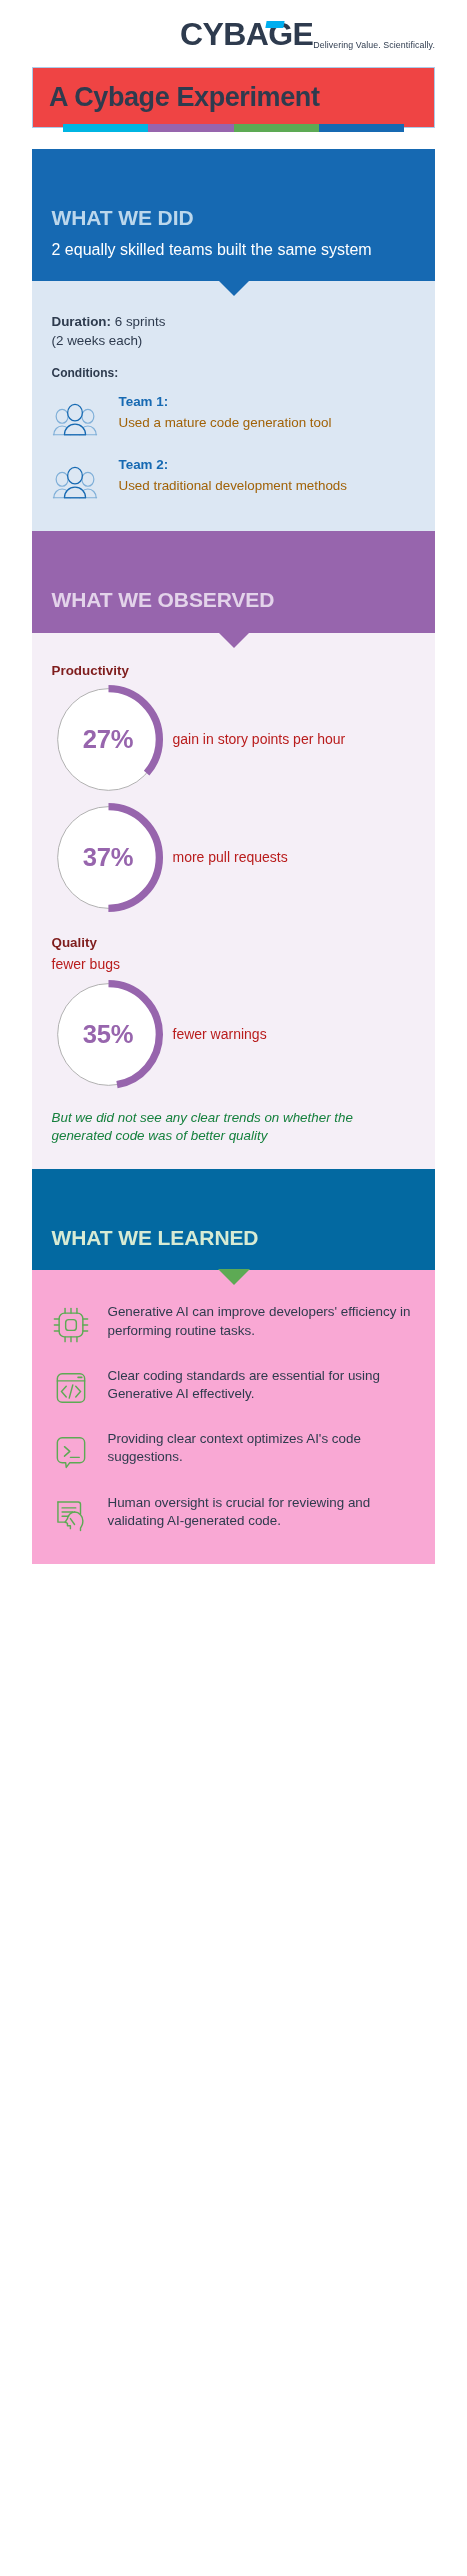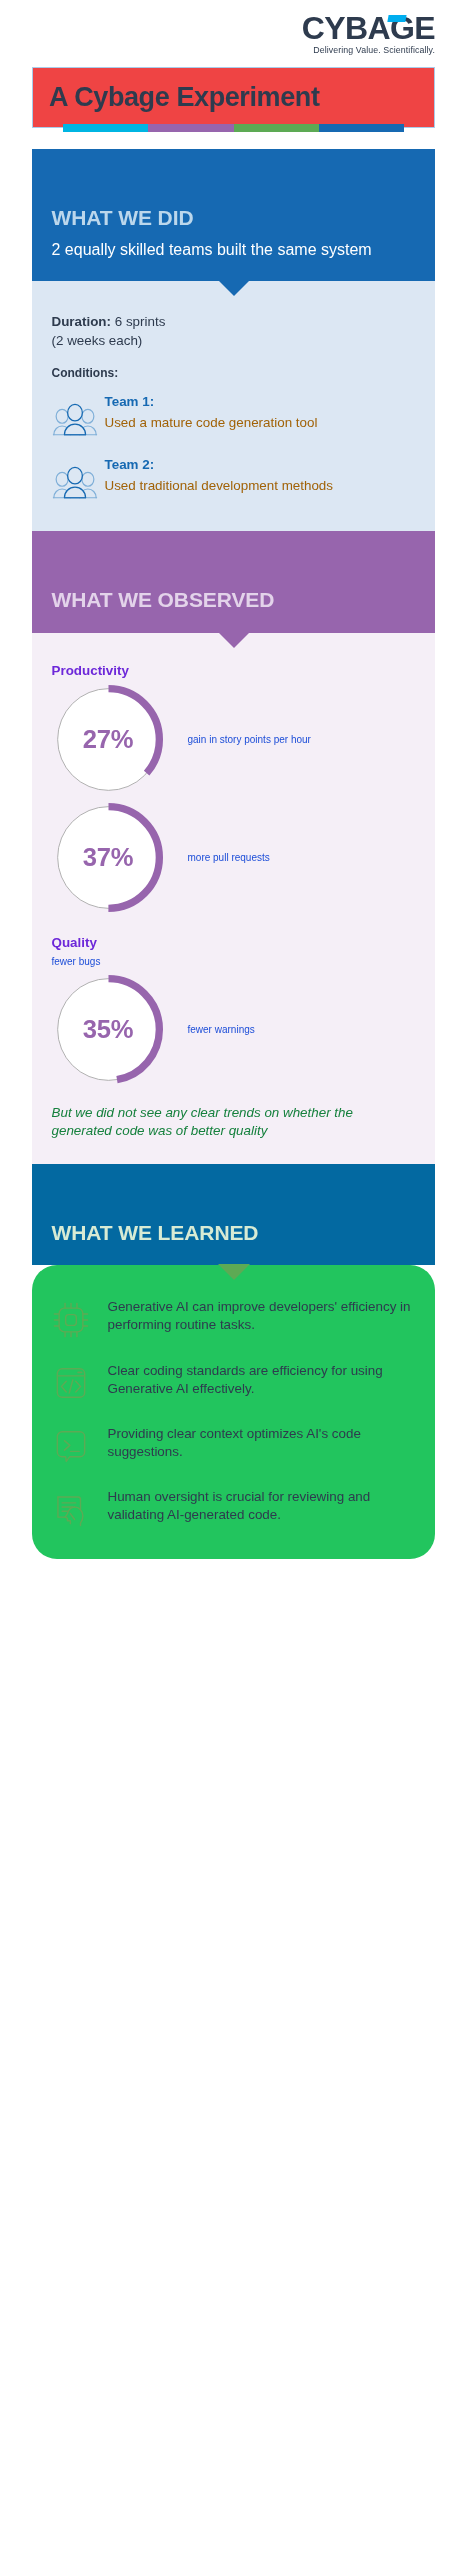--- a/index.html
+++ b/index.html
@@ -14,21 +14,21 @@
   .page { width: 467px; position: relative; }
 
   
   .logo-bar {
     height: 67px;
     display: flex;
     align-items: center;
     justify-content: flex-end;
     padding-right: 32px;
   }
-  .logo-wrap { display: flex; flex-direction: column; align-items: flex-end; }
+  .logo-wrap { display: flex; flex-direction: row; align-items: flex-end; }
   .logo-mark { position: relative; line-height: 1; }
   .logo-text {
     font-size: 32px;
     font-weight: 700;
     letter-spacing: -0.6px;
     color: #2E3B4E;
     font-family: "Liberation Sans", sans-serif;
   }
   .logo-accent {
     position: absolute;
@@ -104,71 +104,70 @@
   .did-body {
     background: #DCE7F3;
     padding: 32px 19.5px 24px 19.5px;
     font-size: 13.4px;
     color: #2E3B4E;
     line-height: 1.38;
   }
   .did-body b { font-weight: 700; }
   .kv-line { font-size: 13.4px; }
   .cond-label { font-weight: 700; margin-top: 14.6px; font-size: 12px; }
-  .team-row { display: flex; align-items: flex-start; gap: 7px; margin-top: 12px; }
+  .team-row { display: flex; align-items: flex-start; gap: 21px; margin-top: 12px; }
   .team-icon { flex: 0 0 auto; width: 46px; padding-top: 8.5px; }
   .team-txt { flex: 1 1 auto; }
   .team-name { color: #1669B2; font-weight: 700; font-size: 13.4px; }
   .team-desc { color: #a16207; font-size: 13.4px; line-height: 1.33; margin-top: 1.8px; }
 
   
   .obs-band { background: #9765AD; }
   .obs-band .band-title { color: #E3D3EA; }
   .obs-notch { border-top: 16px solid #9765AD; }
   .obs-body {
     background: #F5EFF7;
     padding: 30px 19.5px 23px 19.5px;
   }
   .group-label {
     font-size: 13.4px;
     font-weight: 700;
-    color: #6d28d9;
+    color: #7f1d1d;
     margin-bottom: 4.9px;
   }
-  .stat-row { display: flex; align-items: center; gap: 23px; margin-top: 4.9px; }
+  .stat-row { display: flex; align-items: center; gap: 8px; margin-top: 4.9px; }
   .donut { position: relative; width: 113px; height: 113px; flex: 0 0 auto; }
   .donut svg { display: block; }
   .donut-val {
     position: absolute; inset: 0;
     display: flex; align-items: center; justify-content: center;
     font-size: 25.6px; font-weight: 700; color: #9765AD;
     letter-spacing: -0.3px;
   }
   .stat-cap {
-    font-size: 10px;
+    font-size: 14px;
     line-height: 1.32;
-    color: #1d4ed8;
+    color: #b91c1c;
   }
   .obs-note {
     font-size: 13.4px;
     font-style: italic;
     color: #15803d;
     line-height: 1.38;
     margin-top: 18px;
   }
   .spacer-22 { height: 21px; }
 
   
   .lrn-band { background: #0369a1; }
   .lrn-band .band-title { color: #D7EBD4; }
   .lrn-notch { border-top: 16px solid #5DAA54; }
   .lrn-body {
-    background: #22c55e;
+    background: #f9a8d4;
     padding: 33px 19.5px 28px 19.5px;
-    border-radius: 25px;
   }
   .lrn-row { display: flex; align-items: flex-start; gap: 12px; margin-bottom: 21px; }
   .lrn-row:last-child { margin-bottom: 0; }
   .lrn-icon { flex: 0 0 auto; width: 44px; padding-top: 2.4px; }
   .lrn-text {
     flex: 1 1 auto;
     font-size: 13.4px;
     line-height: 1.35;
     color: #2E3B4E;
   }
@@ -343,21 +342,21 @@
         <div class="lrn-icon">
           <svg viewBox="0 0 64 64" width="38" height="38" fill="none" stroke="#5DAA54" stroke-width="2.4" stroke-linecap="round">
             <rect x="9" y="8" width="46" height="48" rx="8"></rect>
             <line x1="9" y1="20" x2="55" y2="20"></line>
             <line x1="44" y1="14" x2="50" y2="14" stroke-width="3"></line>
             <polyline points="24,29 16,38 24,47"></polyline>
             <polyline points="40,29 48,38 40,47"></polyline>
             <line x1="35" y1="27" x2="29" y2="49"></line>
           </svg>
         </div>
-        <div class="lrn-text">Clear coding standards are efficiency for using Generative AI effectively.</div>
+        <div class="lrn-text">Clear coding standards are essential for using Generative AI effectively.</div>
       </div>
 
       <div class="lrn-row">
         <div class="lrn-icon">
           <svg viewBox="0 0 64 64" width="38" height="38" fill="none" stroke="#5DAA54" stroke-width="2.4" stroke-linecap="round" stroke-linejoin="round">
             <path d="M17 8h30a8 8 0 0 1 8 8v26a8 8 0 0 1-8 8H30l-6 8-1-8h-6a8 8 0 0 1-8-8V16a8 8 0 0 1 8-8z"></path>
             <polyline points="21,23 30,31 21,39"></polyline>
             <line x1="31" y1="41" x2="46" y2="41"></line>
           </svg>
         </div>

